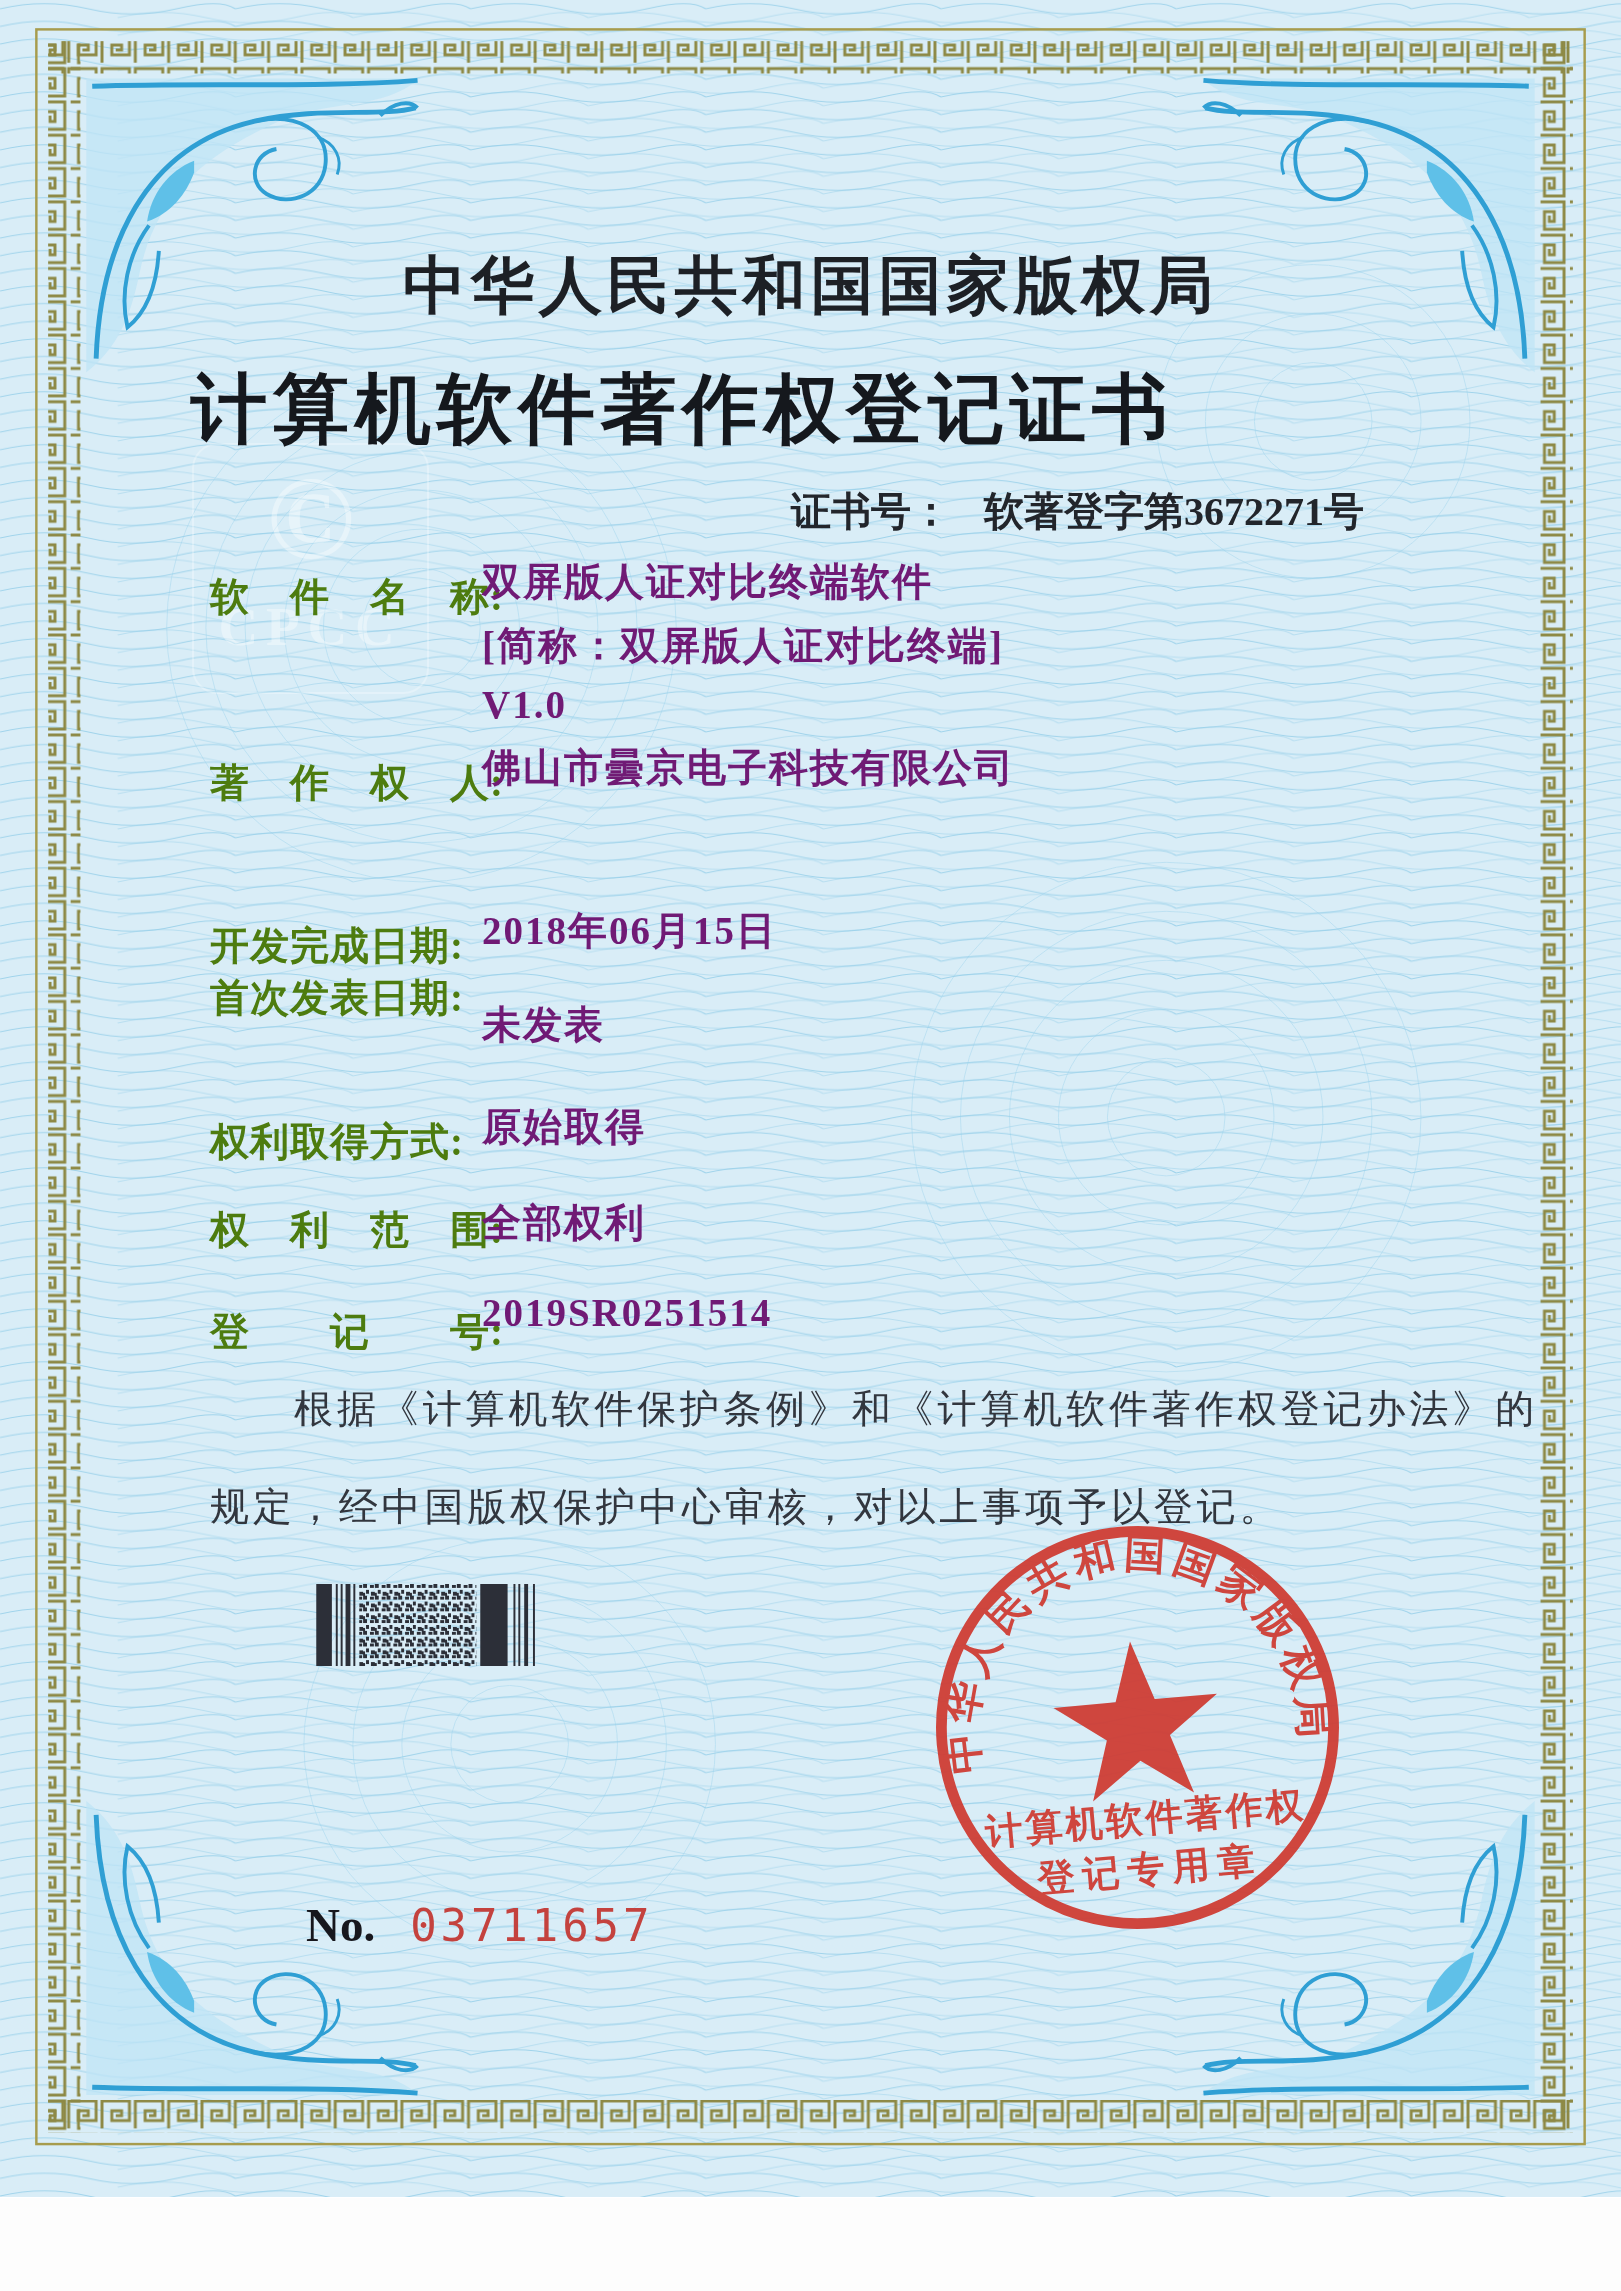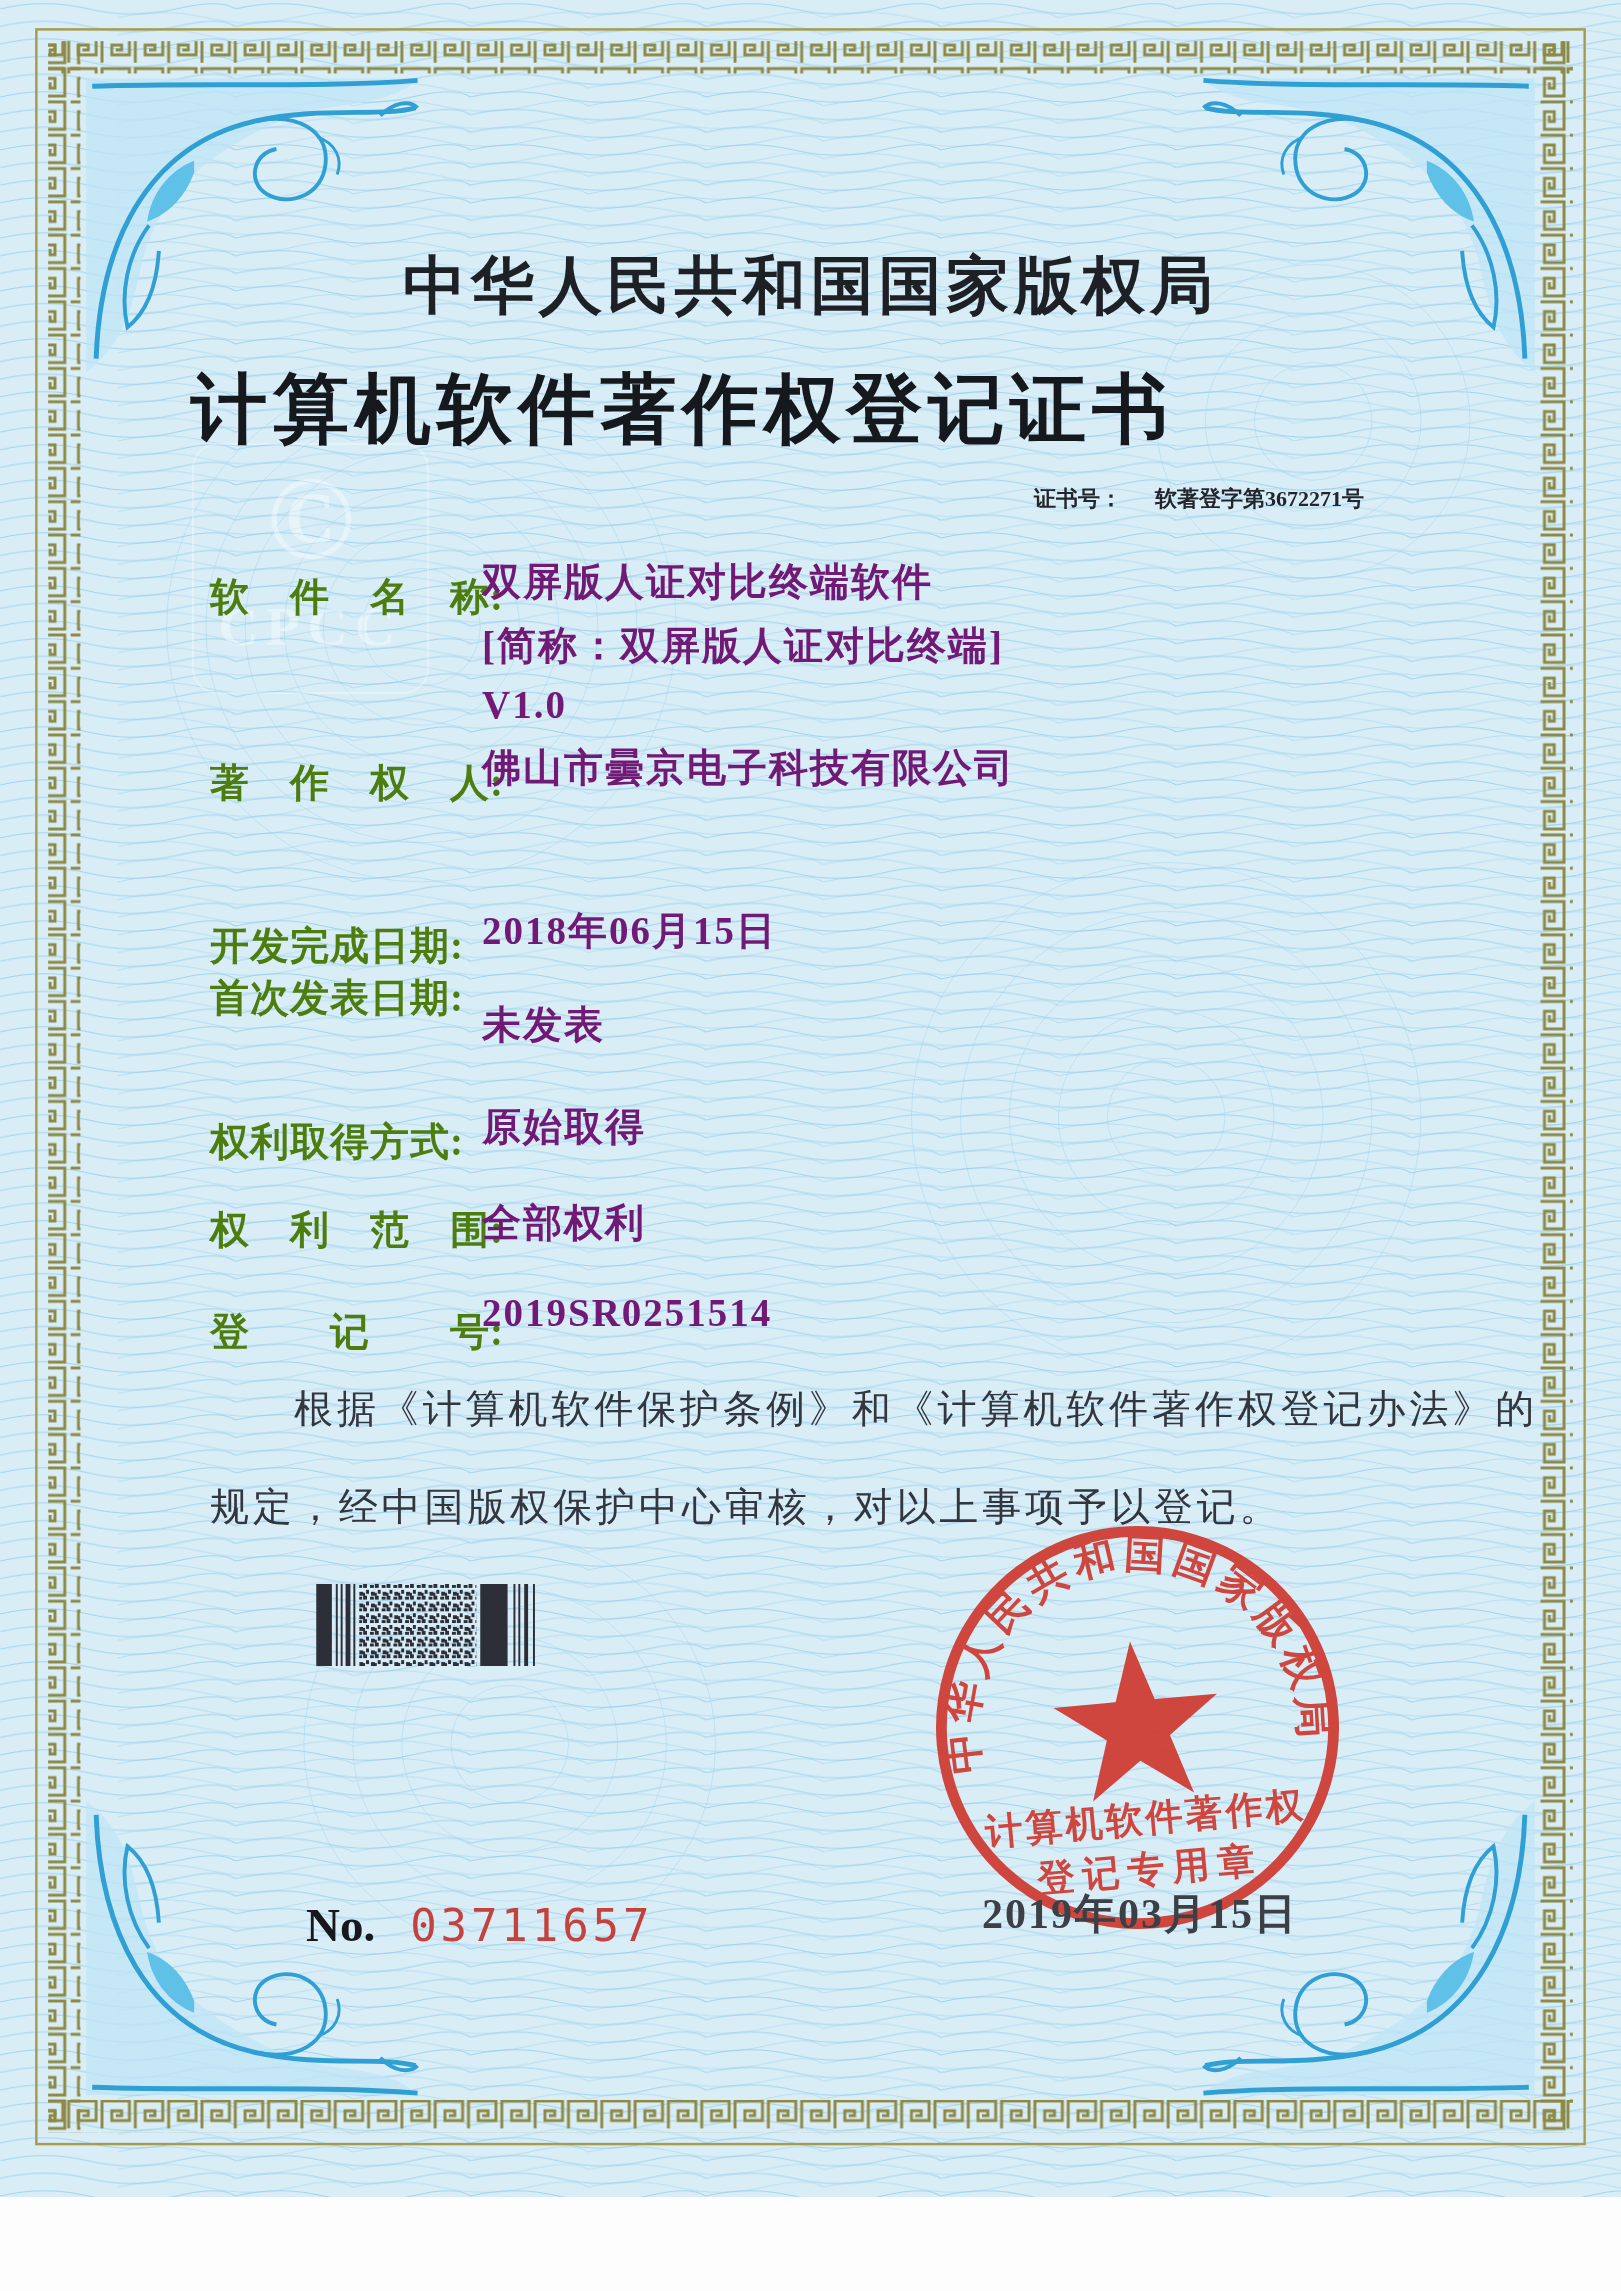--- a/index.html
+++ b/index.html
@@ -5,21 +5,21 @@
   html,body{margin:0;padding:0;background:#9aa0a6;}
   .page{position:relative;width:1621px;height:2292px;background:#ffffff;overflow:hidden;
         font-family:"Liberation Serif",serif;}
   .paper{position:absolute;left:0;top:0;width:1621px;height:2197px;background:#d9edf7;}
   .layer{position:absolute;left:0;top:0;}
   .txt{position:absolute;white-space:nowrap;}
   .authority{left:0;width:1621px;top:243px;text-align:center;font-size:63px;font-weight:700;
              letter-spacing:4.9px;color:#1d2025;}
   .title{left:0;width:1365px;top:359px;text-align:center;font-size:76px;font-weight:700;
          letter-spacing:5.9px;color:#15181d;}
-  .certno{top:484px;right:257px;font-size:22px;font-weight:700;color:#22252b;}
+  .certno{top:484px;right:257px;font-size:40px;font-weight:700;color:#22252b;}
   .certno .gap{display:inline-block;width:33px;}
   .flabel{position:absolute;left:210px;font-size:39px;font-weight:600;color:#4d7c0f;letter-spacing:1px;margin-top:15px;}
   .fvalue{position:absolute;left:482px;font-size:39px;font-weight:700;color:#701a75;letter-spacing:2px;text-align:center;}
   .stmt{position:absolute;left:210px;font-size:39px;font-weight:400;color:#32363e;letter-spacing:3.9px;}
   .watermark{position:absolute;left:192px;top:443px;width:233px;height:247px;opacity:0.5;
              border:2.9px solid rgba(255,255,255,0.55);border-radius:25.5px;text-align:center;
              color:rgba(255,255,255,0.75);pointer-events:none;}
   .watermark .c{font-size:118px;line-height:147px;font-weight:700;}
   .watermark .t{font-size:55px;letter-spacing:7.8px;font-weight:700;line-height:69px;}
   .seal{position:absolute;left:912px;top:1502px;width:451px;height:451px;transform:rotate(-5deg);opacity:0.93;}
@@ -171,21 +171,20 @@
     <circle cx="230" cy="230" r="200" fill="none" stroke="#cf3a31" stroke-width="11"></circle>
     <polygon points="230,142 250,202.5 313.7,202.8 262.3,240.5 281.7,301.2 230,264 178.3,301.2 197.7,240.5 146.3,202.8 210,202.5" fill="#cf3a31"></polygon>
     <path id="sealArc" d="M 67 258 A 165 165 0 1 1 393 258" fill="none"></path>
     <text font-size="42" font-weight="700" fill="#cf3a31" letter-spacing="6" font-family="Liberation Serif, serif">
       <textPath href="#sealArc" startOffset="50%" text-anchor="middle">中华人民共和国国家版权局</textPath>
     </text>
     <text x="230" y="336" text-anchor="middle" font-size="38" font-weight="700" fill="#cf3a31" letter-spacing="3" font-family="Liberation Serif, serif">计算机软件著作权</text>
     <text x="230" y="388" text-anchor="middle" font-size="38" font-weight="700" fill="#cf3a31" letter-spacing="8" font-family="Liberation Serif, serif">登记专用章</text>
   </svg>
 
-  <div class="txt date">2019年03月15日</div>
 
   <div class="txt serial">
     <span class="no">No.</span><span class="num">03711657</span>
   </div>
 
   <div class="scan-edge"></div>
 
 </div>
 
 

